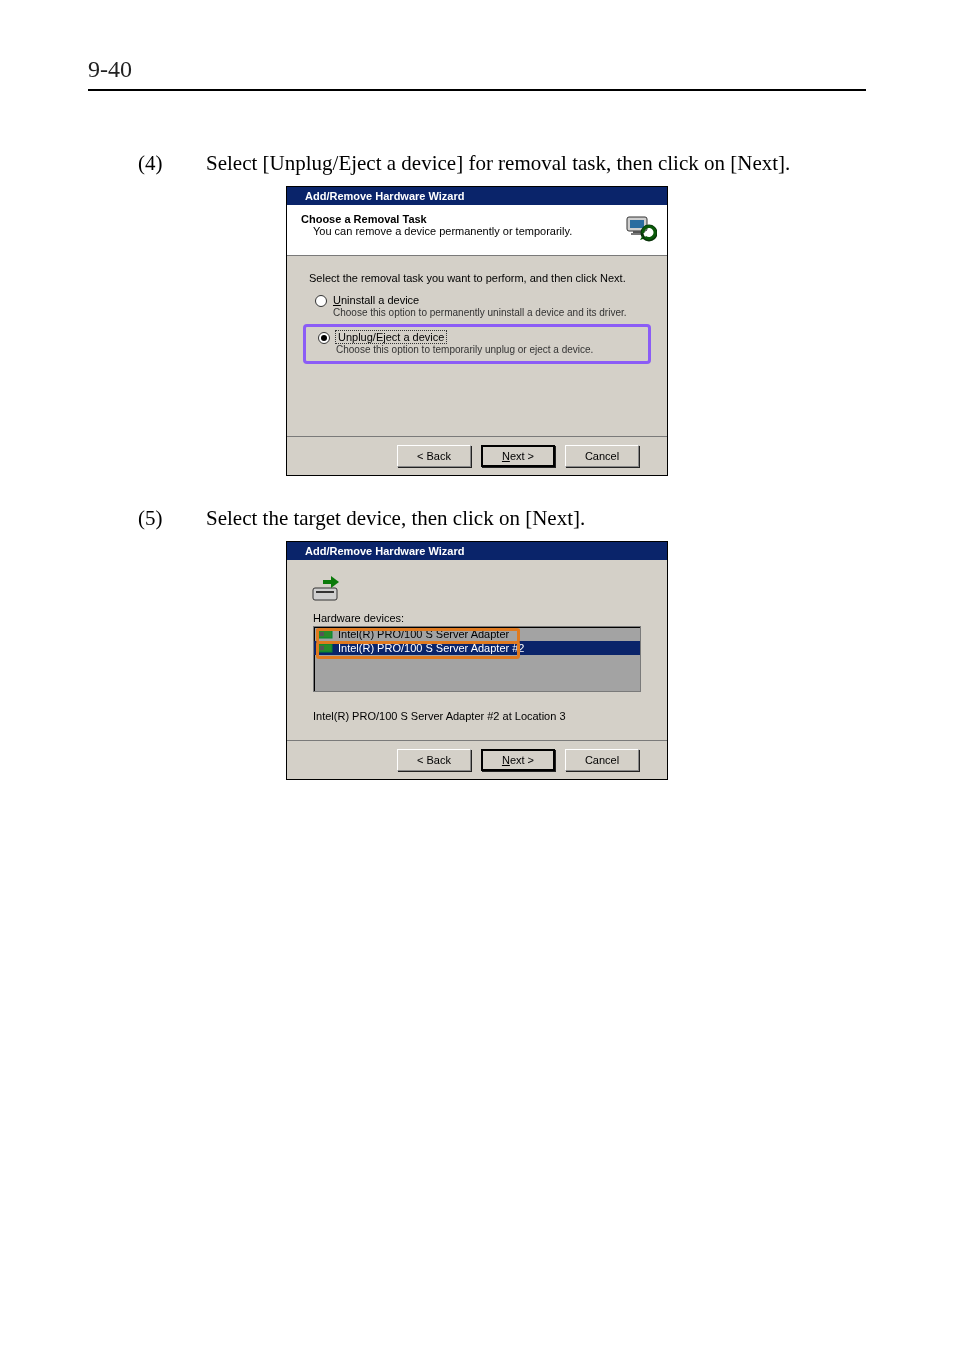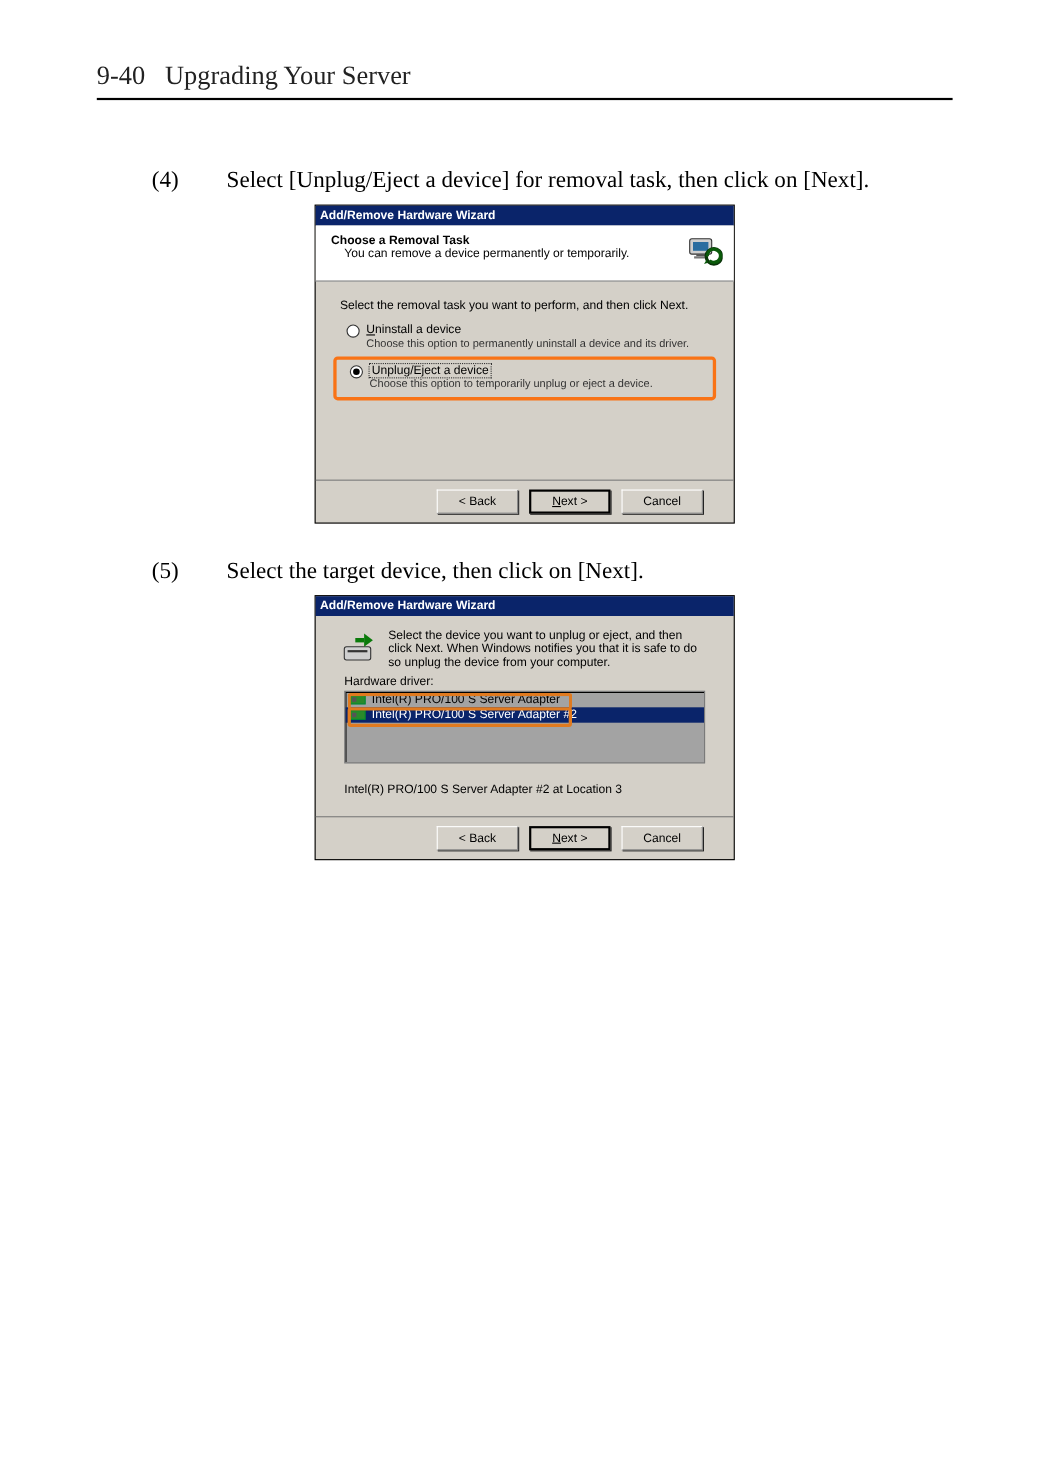--- a/index.html
+++ b/index.html
@@ -45,21 +45,21 @@
     border: 1px solid #000;
     background: #d4d0c8;
     font-family: Tahoma, Arial, sans-serif;
     font-size: 11px;
     color: #000;
   }
   .titlebar {
     background: linear-gradient(#0a246a,#0a246a);
     color: #fff;
     font-weight: bold;
-    padding: 3px 4px;
+    padding: 3px 18px;
     font-size: 11px;
   }
   .headerpanel {
     background: #fff;
     padding: 8px 10px 10px 14px;
     display: flex;
     justify-content: space-between;
     align-items: flex-start;
     border-bottom: 1px solid #7a7a7a;
   }
@@ -95,21 +95,21 @@
   }
   .radio.sel::after{
     content:""; width:6px; height:6px; border-radius:50%; background:#000;
   }
   .rlabel { font-size: 11px; }
   .rlabel .ul { text-decoration: underline; }
   .rdesc  { margin-left: 24px; font-size: 10px; color: #333; }
 
   .opt-wrap { margin-top: 0; }
   .opt-highlight {
-    border: 3px solid #f97316;
+    border: 3px solid #8b5cf6;
     border-radius: 4px;
     padding: 4px 6px 6px 6px;
     margin: 6px -6px 0 -6px;
   }
   .dotted { outline: 1px dotted #333; display:inline-block; padding:0 2px; }
 
   .btnrow {
     border-top: 1px solid #7a7a7a;
     padding: 8px 28px;
     display: flex;
@@ -180,21 +180,20 @@
   }
 
 </style>
 </head>
 <body>
 
 <div class="page">
 
   <div class="hdr">
     <span>9-40</span>
-    <span>Upgrading Your Server</span>
   </div>
   <div class="hrule"></div>
 
   <div class="instr">
     <span class="num">(4)</span>
     <span>Select [Unplug/Eject a device] for removal task, then click on [Next].</span>
   </div>
 
   <div class="dialog">
     <div class="titlebar">Add/Remove Hardware Wizard</div>
@@ -261,24 +260,23 @@
     <div class="body2">
       <div class="infobox">
         <div class="unplug-icon">
           <svg viewBox="0 0 32 32">
             <rect x="2" y="16" width="24" height="12" rx="2" fill="#cfcfcf" stroke="#333"></rect>
             <rect x="5" y="19" width="18" height="2" fill="#333"></rect>
             <path d="M20 4 l8 6 -8 6 z" fill="#0a7a0a"></path>
             <rect x="12" y="8" width="8" height="4" fill="#0a7a0a"></rect>
           </svg>
         </div>
-        <div style="font-size:11px;">Select the device you want to unplug or eject, and then click Next. When Windows notifies you that it is safe to do so unplug the device from your computer.</div>
-      </div>
-
-      <div class="listlabel">Hardware driver:</div>
+      </div>
+
+      <div class="listlabel">Hardware devices:</div>
       <div class="listbox">
         <div class="listitem">
           <span class="nic-ic">
               <svg viewBox="0 0 16 12">
                 <rect x="0" y="2" width="14" height="8" fill="#2a8a2a" stroke="#083"></rect>
                 <rect x="2" y="4" width="4" height="4" fill="#555"></rect>
               </svg>
             </span>
           <span>Intel(R) PRO/100 S Server Adapter</span>
         </div>

